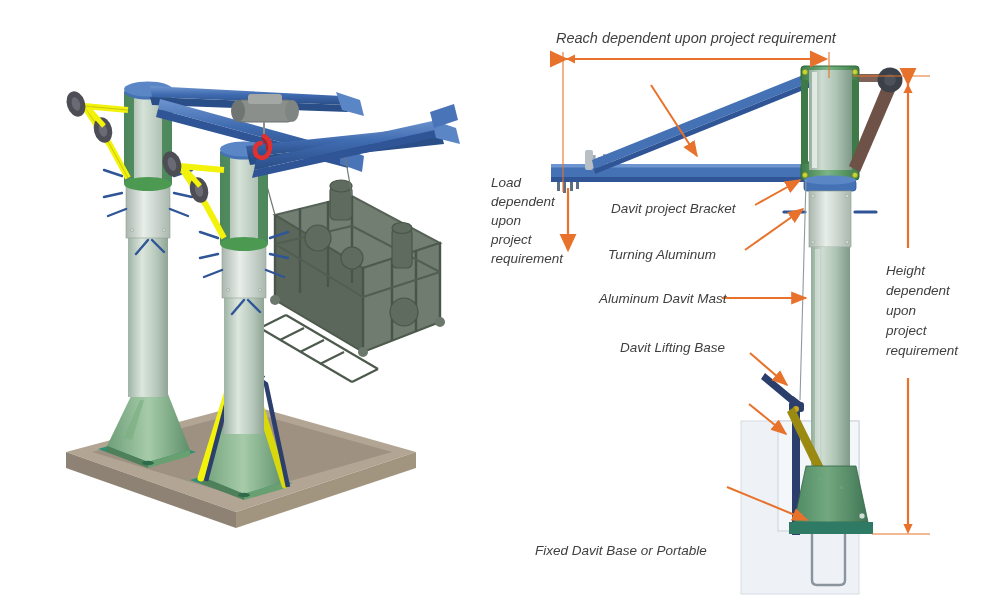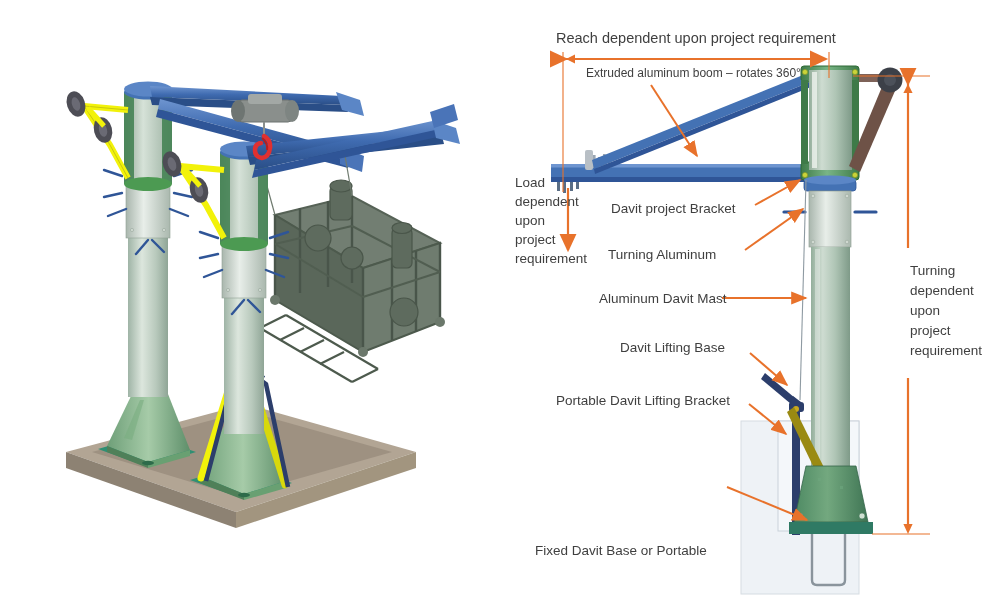--- a/index.html
+++ b/index.html
@@ -4,24 +4,24 @@
 <style>
   html,body{margin:0;padding:0;}
   body{
     width:1003px;height:603px;
     background:#ffffff;
     font-family:"Liberation Sans","DejaVu Sans",sans-serif;
     color:#3f3f3f;
     overflow:hidden;
     position:relative;
   }
-  #stage{position:absolute;left:0;top:0;width:796px;height:603px;}
+  #stage{position:absolute;left:0;top:0;width:796px;height:603px;font-style:italic;}
   .lbl{position:absolute;font-size:13.5px;line-height:20px;color:#3f3f3f;white-space:pre;}
   .lbl.small{font-size:12px;line-height:17px;}
-  .lbl.col{white-space:normal;margin-left:24px;}
+  .lbl.col{white-space:normal;}
   svg{position:absolute;left:0;top:0;}
   .nosel{user-select:none;}
 </style>
 </head>
 <body>
 
 <div id="stage">
 
   <svg width="1003" height="603" viewBox="0 0 1003 603" class="nosel">
     <defs>
@@ -396,47 +396,45 @@
         <line x1="750" y1="353" x2="787" y2="385" marker-end="url(#arrHs)"></line>
         <line x1="749" y1="404" x2="786" y2="434" marker-end="url(#arrHs)"></line>
         <line x1="727" y1="487" x2="807" y2="520" marker-end="url(#arrHs)"></line>
       </g>
 
     </g>
   </svg>
 
   <div class="lbl" style="left:556px;top:28px;font-size:14.5px;">Reach dependent upon project requirement</div>
 
-  <div class="lbl small" style="left:586px;top:65px;">Extruded aluminum boom – rotates 360°</div>
 
   <div class="lbl col" style="left:491px;top:173px;width:70px;line-height:19px;">
     <div>Load</div>
     <div>dependent</div>
     <div>upon</div>
     <div>project</div>
     <div>requirement</div>
   </div>
 
   <div class="lbl" style="left:611px;top:199px;">Davit project Bracket</div>
 
   <div class="lbl" style="left:608px;top:245px;">Turning Aluminum</div>
 
   <div class="lbl" style="left:599px;top:289px;">Aluminum Davit Mast</div>
 
   <div class="lbl" style="left:620px;top:338px;">Davit Lifting Base</div>
 
-  <div class="lbl" style="left:556px;top:391px;">Portable Davit Lifting Bracket</div>
 
   <div class="lbl" style="left:535px;top:473px;line-height:31px;">
     <div>Fixed Davit Base or Portable</div>
     
     
   </div>
 
   <div class="lbl col" style="left:886px;top:261px;width:90px;line-height:20px;">
-    <div>Turning</div>
+    <div>Height</div>
     <div>dependent</div>
     <div>upon</div>
     <div>project</div>
     <div>requirement</div>
   </div>
 
 </div>
 
 </body></html>

